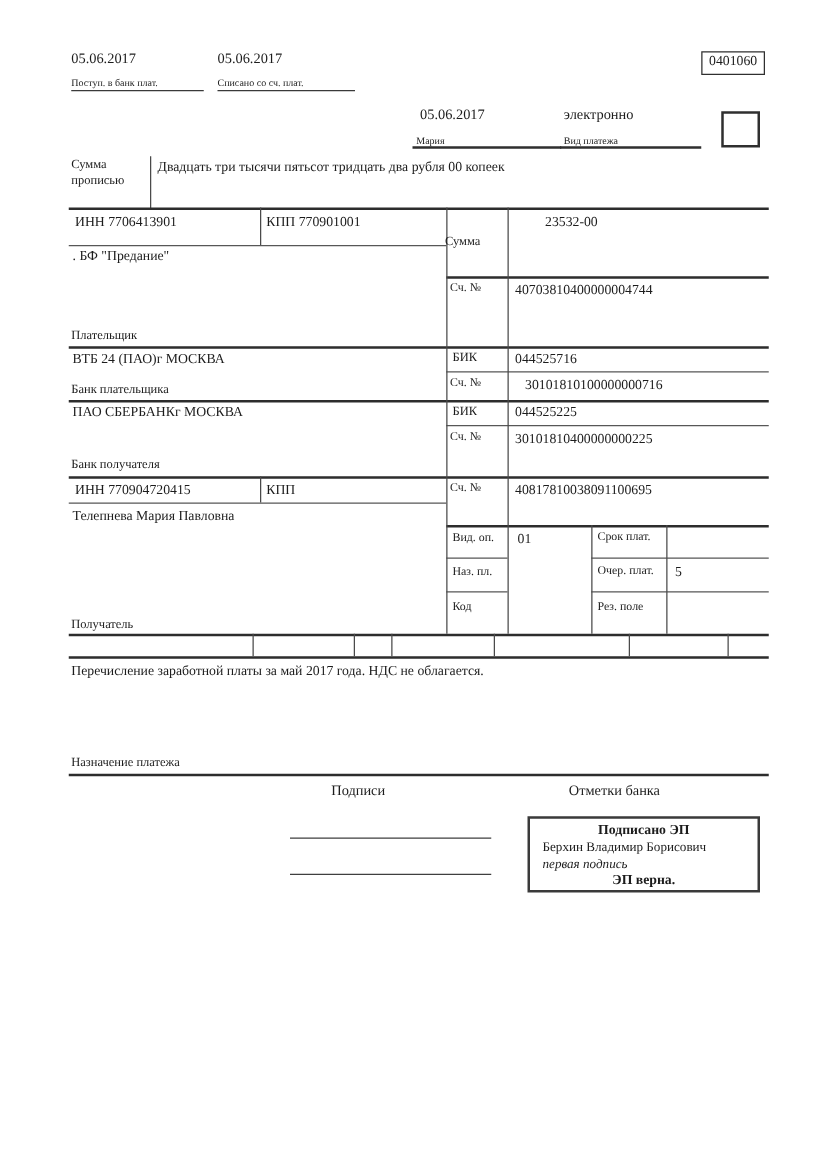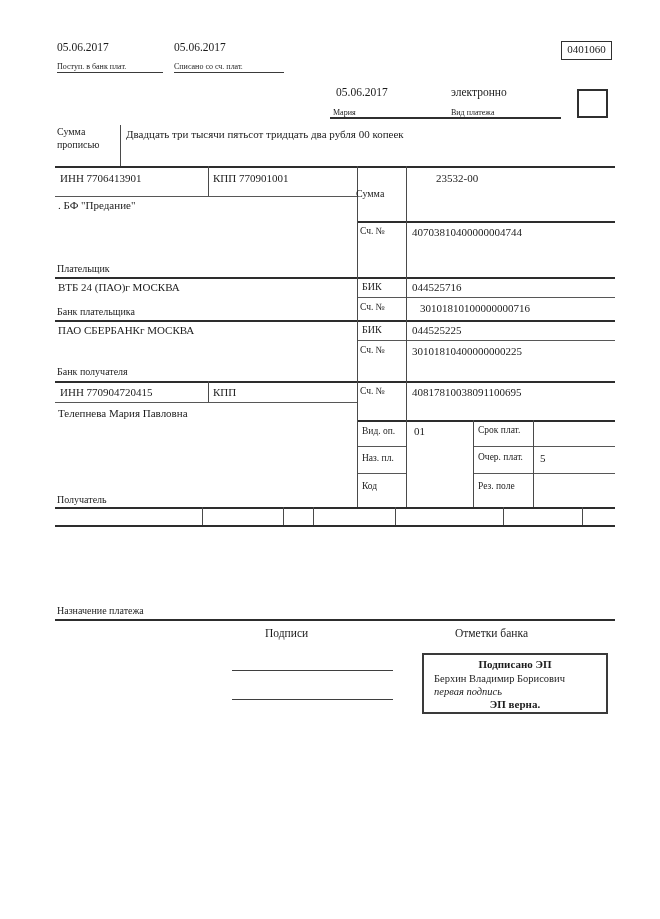--- a/index.html
+++ b/index.html
@@ -123,20 +123,21 @@
 
   <div class="t cl" style="left:362px; top:426px;">Вид. оп.</div>
   <div class="t" style="left:414px; top:425px;">01</div>
   <div class="t cl wrap" style="left:478px; top:425px; width:48px;">Срок плат.</div>
   <div class="t cl" style="left:362px; top:453px;">Наз. пл.</div>
   <div class="t cl wrap" style="left:478px; top:452px; width:48px;">Очер. плат.</div>
   <div class="t" style="left:540px; top:452px;">5</div>
   <div class="t cl" style="left:362px; top:481px;">Код</div>
   <div class="t cl" style="left:478px; top:481px;">Рез. поле</div>
 
+  <div class="t" style="left:57px; top:531px;">Перечисление заработной платы за май 2017 года. НДС не облагается.</div>
   <div class="t lbl" style="left:57px; top:605px;">Назначение платежа</div>
 
   <div class="t t12" style="left:265px; top:627px;">Подписи</div>
   <div class="t t12" style="left:455px; top:627px;">Отметки банка</div>
 
 
   <div class="hl" style="left:232px; top:670px; width:161px; background:#3f3f3f;"></div>
   <div class="hl" style="left:232px; top:699px; width:161px; background:#3f3f3f;"></div>
 
   <div class="esign">

